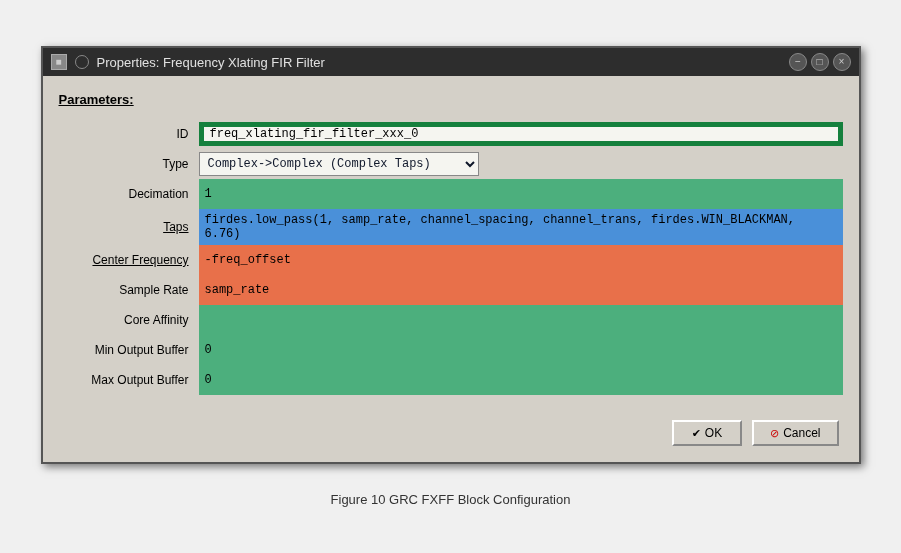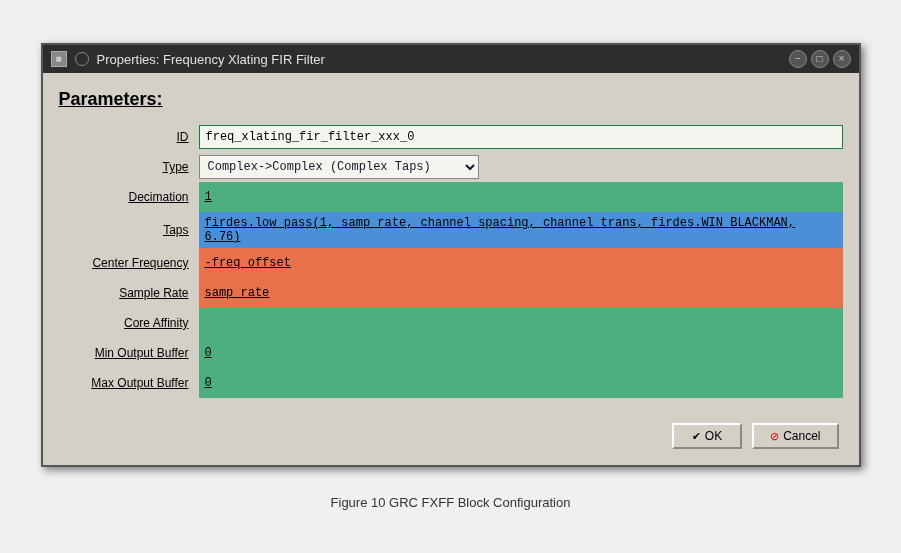--- a/index.html
+++ b/index.html
@@ -89,31 +89,30 @@
       color: #ccc;
     }
 
     .dialog-body {
       padding: 16px;
       background: #d4d0c8;
     }
 
     .params-label {
       font-family: sans-serif;
-      font-size: 18px;
+      font-size: 13px;
       font-weight: bold;
       text-decoration: underline;
       margin-bottom: 12px;
       color: #000;
     }
 
     .params-table {
       width: 100%;
       border-collapse: collapse;
-      text-decoration: underline;
     }
 
     .params-table tr {
       height: 30px;
     }
 
     .label-cell {
       font-family: sans-serif;
       font-size: 12px;
       color: #000;
@@ -130,21 +129,21 @@
 
     .value-cell {
       vertical-align: middle;
       padding: 2px 0;
     }
 
     .input-field {
       width: 100%;
       height: 24px;
       background: #f5f5f0;
-      border: 1px solid #15803d;
+      border: 5px solid #15803d;
       padding: 2px 6px;
       font-family: 'Courier New', monospace;
       font-size: 12px;
       color: #000;
     }
 
     .select-field {
       height: 24px;
       background: #f5f5f0;
       border: 1px solid #888;

